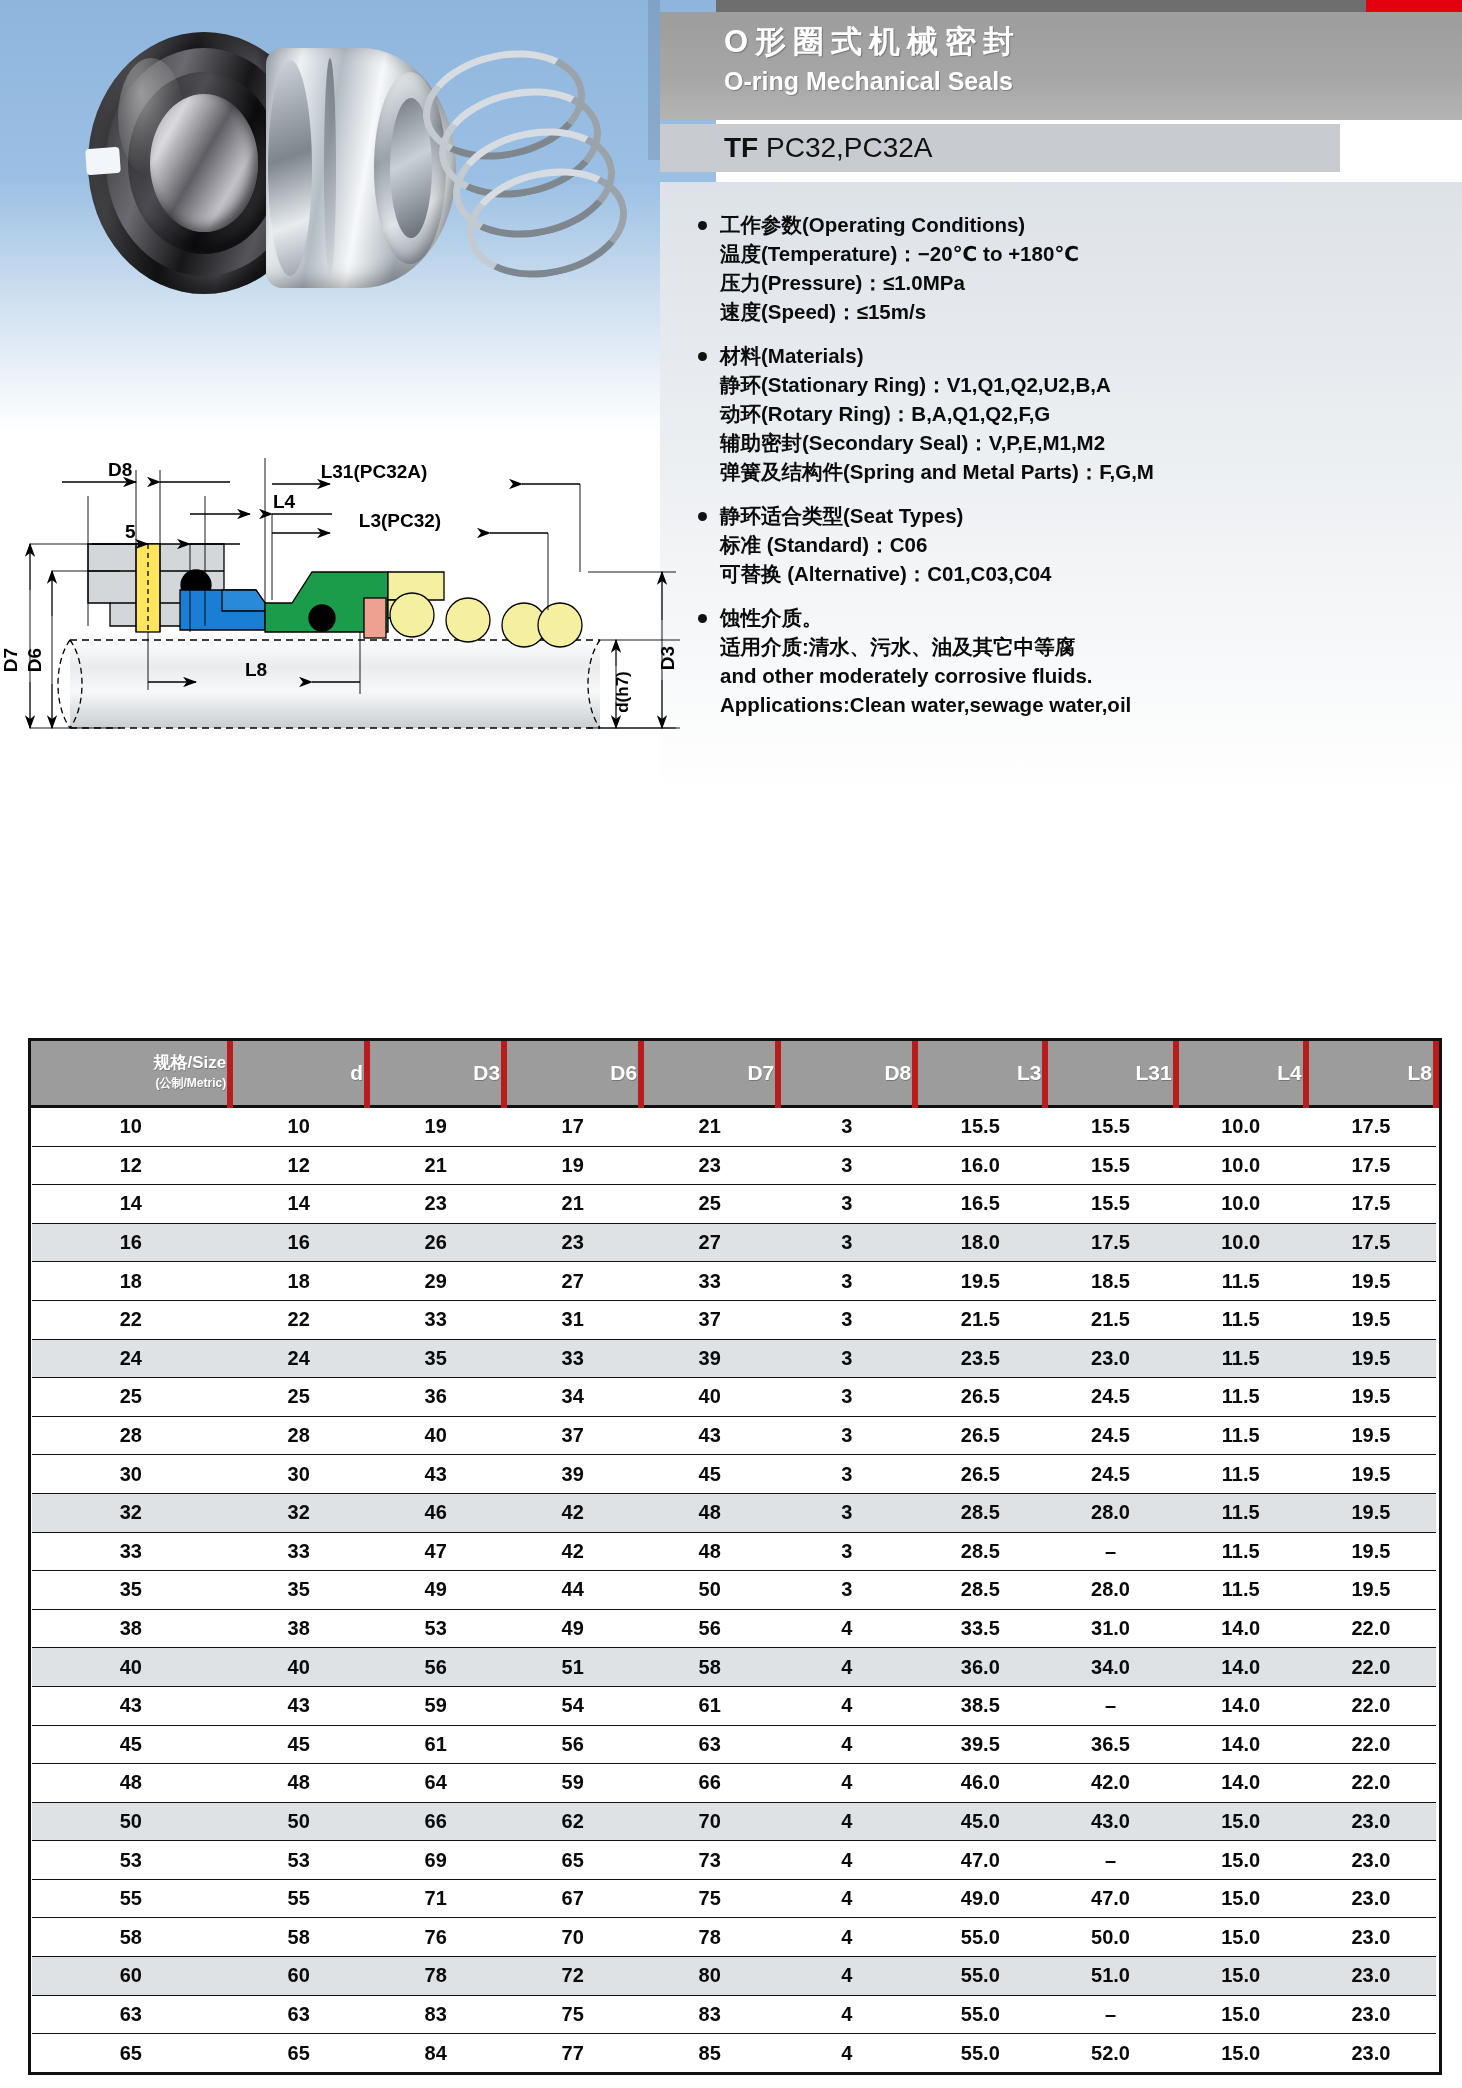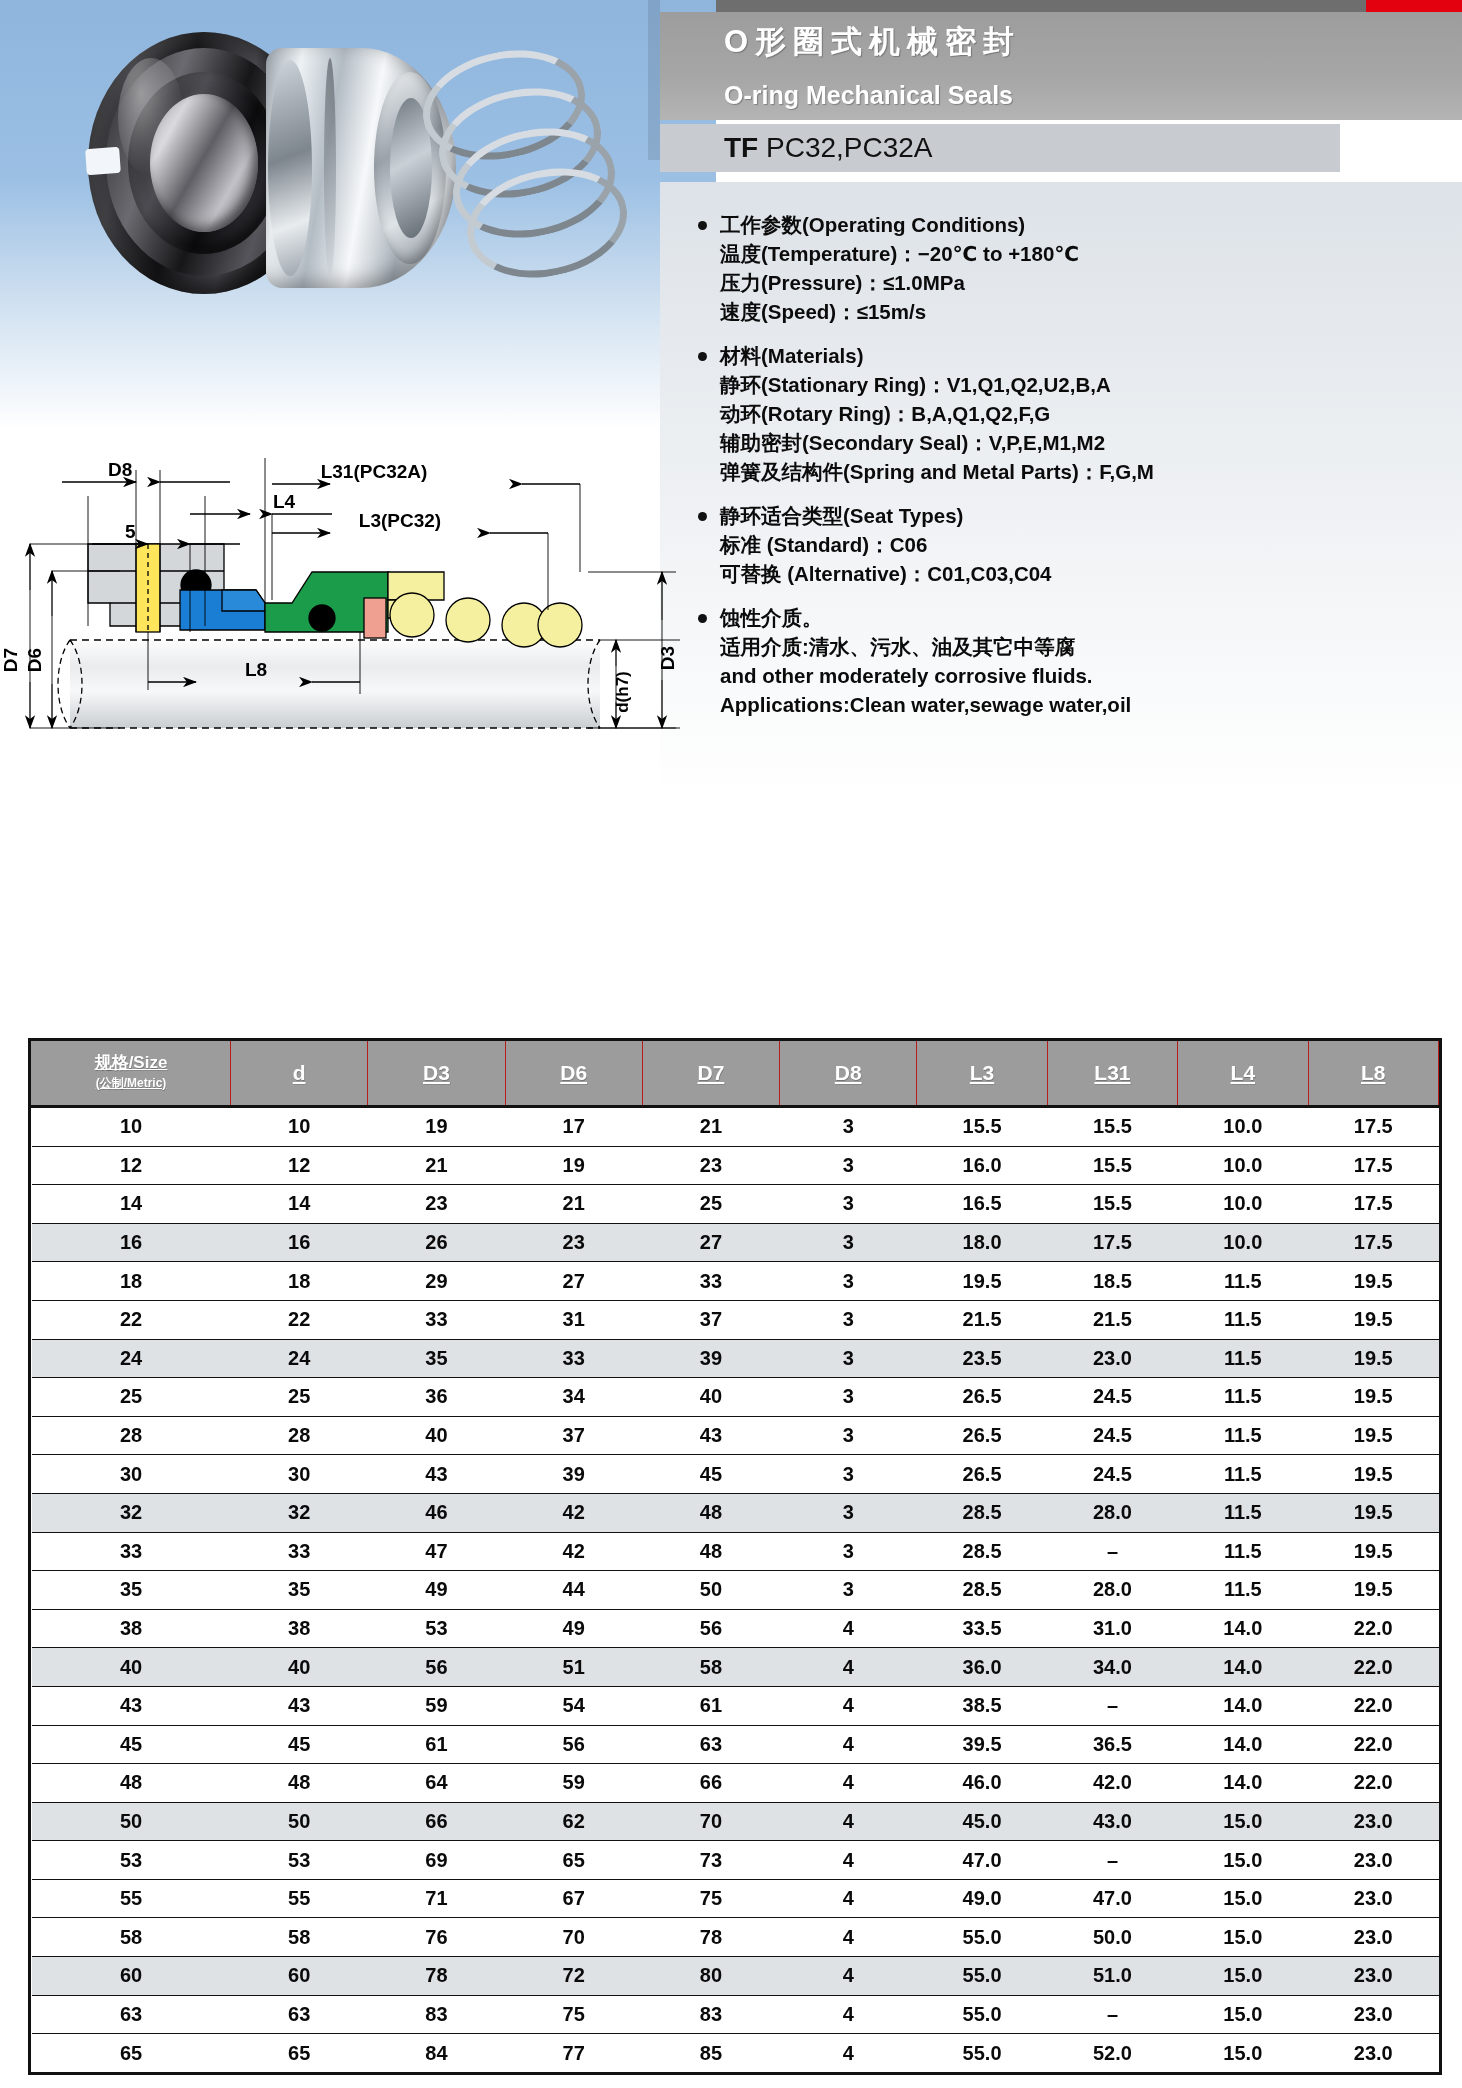--- a/index.html
+++ b/index.html
@@ -96,21 +96,21 @@
     position:absolute;left:660px;top:12px;width:802px;height:108px;
     background:linear-gradient(180deg,#9d9d9d 0%,#a6a6a6 60%,#b4b4b4 100%);
     color:#ffffff;
     padding:10px 0 0 64px;box-sizing:border-box;
   }
   .hdr-title .cn{
     font-size:31px;font-weight:bold;letter-spacing:7px;line-height:40px;
     text-shadow:1px 1px 1px rgba(0,0,0,.28);
   }
   .hdr-title .en{
-    font-size:25px;font-weight:bold;letter-spacing:0px;line-height:34px;margin-top:16px;
+    font-size:25px;font-weight:bold;letter-spacing:0px;line-height:34px;margin-top:2px;
     text-shadow:1px 1px 1px rgba(0,0,0,.28);
   }
   .hdr-model{
     position:absolute;left:660px;top:124px;width:680px;height:48px;
     background:#c8ccd0;color:#111;
     font-size:28px;line-height:48px;padding-left:64px;box-sizing:border-box;
   }
   .hdr-model b{font-weight:bold;}
   .hdr-model span{font-weight:normal;}
 
@@ -130,24 +130,23 @@
 
   
   .drawing{position:absolute;left:0px;top:440px;width:700px;height:560px;}
   .drawing svg{display:block;}
 
   
   .tbl-wrap{position:absolute;left:28px;top:1038px;width:1408px;}
   table.spec-table{border-collapse:collapse;width:1408px;table-layout:fixed;}
   table.spec-table th{
     background:#9c9c9c;color:#ffffff;font-size:21px;font-weight:bold;
-    height:62px;vertical-align:middle;text-align:center;
-    border-left:1px solid #9c9c9c;border-right:1px solid #b91c1c;
+    height:62px;vertical-align:middle;text-align:right;
+    border-left:1px solid #9c9c9c;border-right:6px solid #b91c1c;
     text-shadow:0.5px 0.5px 0 rgba(0,0,0,.25);
-    text-decoration:underline;
   }
   table.spec-table th.sizecol{font-size:17px;line-height:21px;}
   table.spec-table th.sizecol .sub{font-size:12px;display:block;}
   table.spec-table td{
     height:35.6px;text-align:center;font-size:20px;color:#0a0a0a;font-weight:bold;
     border-top:1px solid #111;border-bottom:1px solid #111;
   }
   table.spec-table tr.alt td{background:#dfe2e5;}
   .tbl-wrap{border:3px solid #111;box-sizing:content-box;}
   table.spec-table tr:last-child td{border-bottom:none;}

